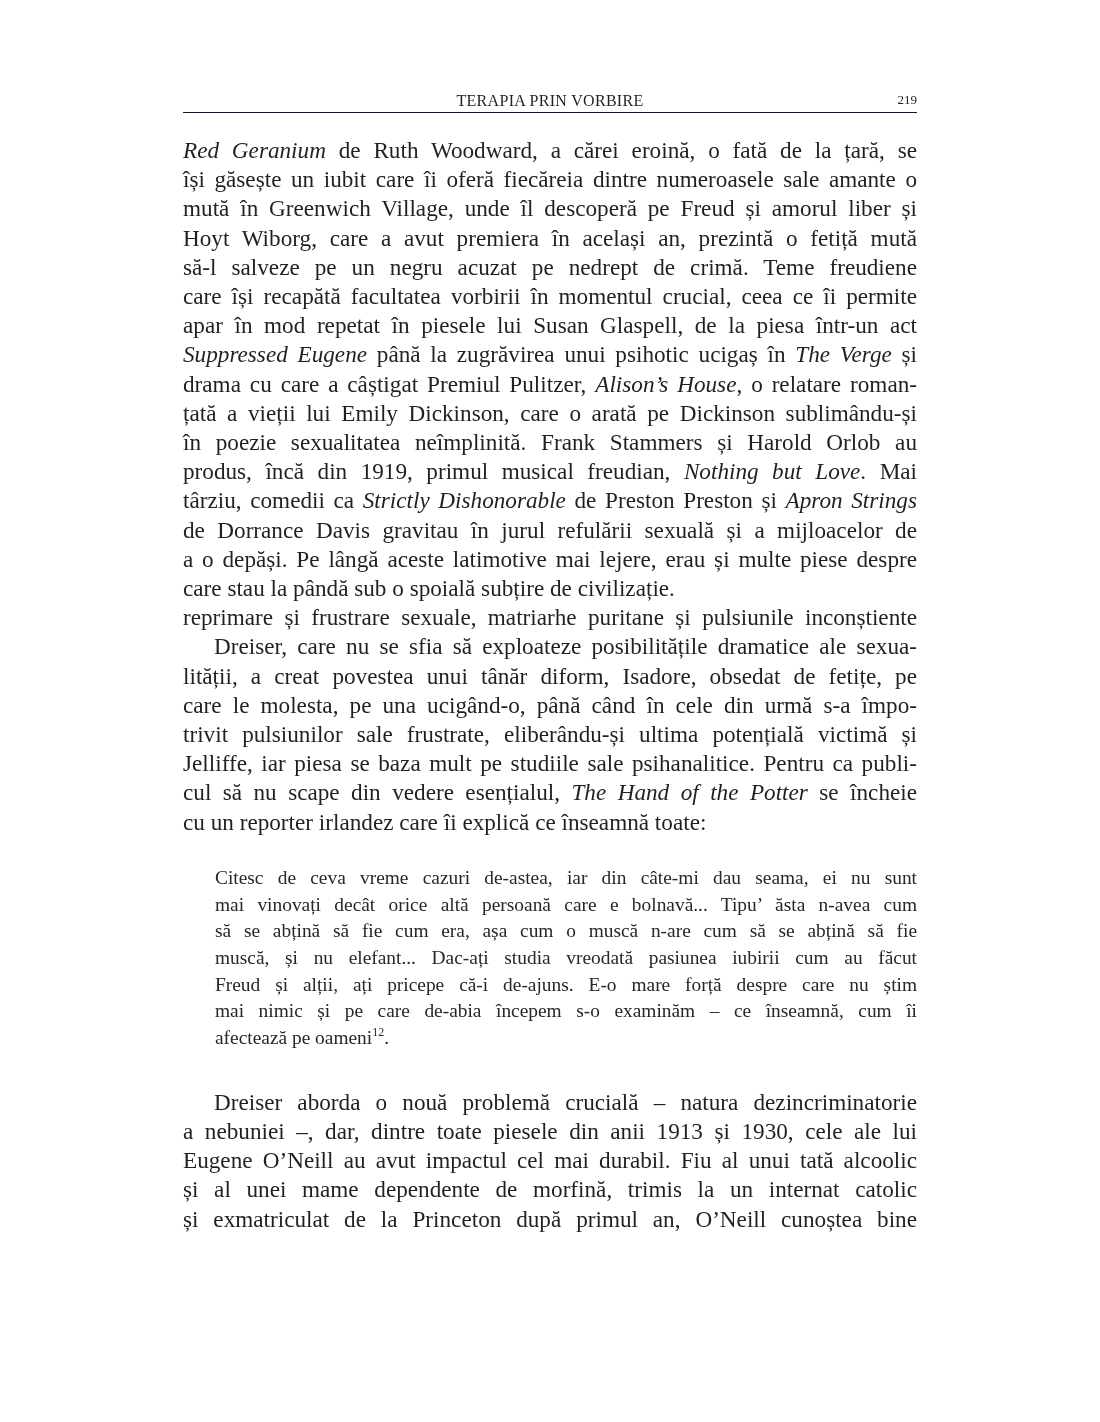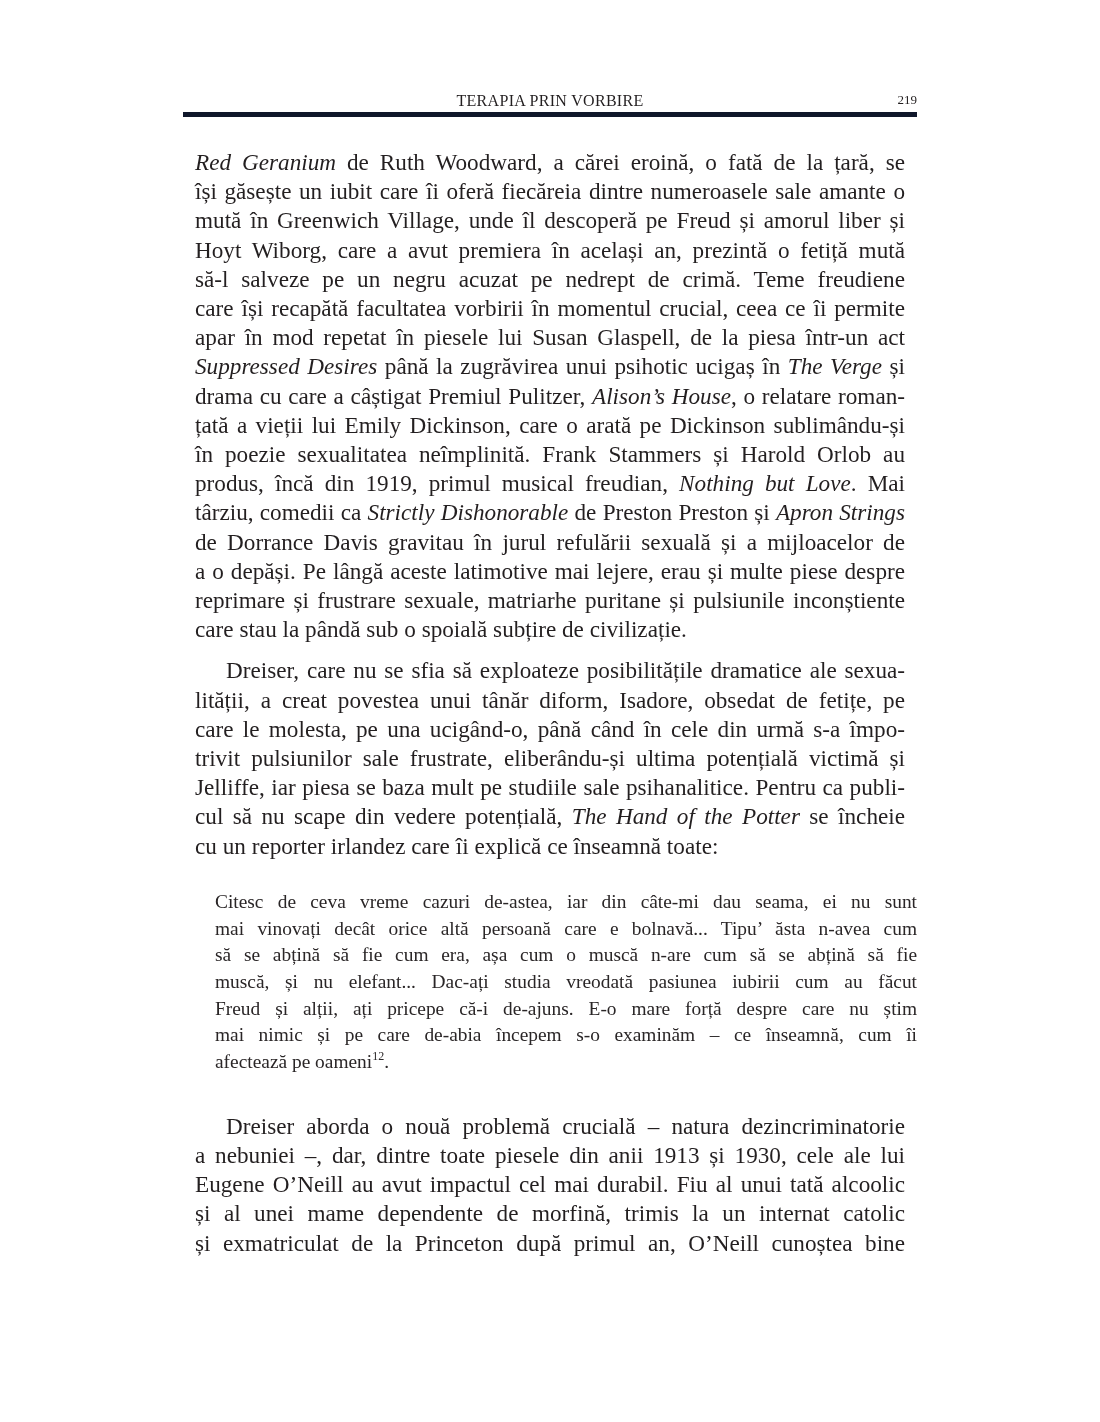--- a/index.html
+++ b/index.html
@@ -20,21 +20,21 @@
       left: 183px;
       top: 0;
       width: 734px;
     }
     .running-head {
       position: absolute;
       left: 0;
       top: 90px;
       width: 734px;
       height: 22px;
-      border-bottom: 5px solid #0f172a;
+      border-bottom: 1px solid #0f172a;
     }
     .running-title {
       position: absolute;
       left: 0;
       right: 0;
       top: 2px;
       text-align: center;
       font-size: 16px;
       letter-spacing: 0.3px;
       color: #231f20;
@@ -50,21 +50,21 @@
       position: absolute;
       left: 0;
       top: 136px;
       width: 734px;
       font-size: 23.2px;
       line-height: 29.2px;
       text-align: justify;
       hyphens: manual;
     }
     .body-text p {
-      margin: 12px;
+      margin: 0;
     }
     .blockquote {
       margin: 28px 0 0 32px !important;
       width: 702px;
       font-size: 19.4px;
       line-height: 26.7px;
       text-align: justify;
       color: #2a2627;
     }
     .after-quote {
@@ -99,39 +99,39 @@
   <div class="body-text">
 
     <p>
       <span class="line"><i>Red Geranium</i><span> de Ruth Woodward, a cărei eroină, o fată de la țară, se</span></span>
       <span class="line">își găsește un iubit care îi oferă fiecăreia dintre numeroasele sale amante o</span>
       <span class="line">mută în Greenwich Village, unde îl descoperă pe Freud și amorul liber și</span>
       <span class="line">Hoyt Wiborg, care a avut premiera în același an, prezintă o fetiță mută</span>
       <span class="line">să-l salveze pe un negru acuzat pe nedrept de crimă. Teme freudiene</span>
       <span class="line">care își recapătă facultatea vorbirii în momentul crucial, ceea ce îi permite</span>
       <span class="line">apar în mod repetat în piesele lui Susan Glaspell, de la piesa într-un act</span>
-      <span class="line"><i>Suppressed Desires</i><span> până la zugrăvirea unui psihotic ucigaș în </span><i>The Verge</i><span> și</span></span>
+      <span class="line"><i>Suppressed Eugene</i><span> până la zugrăvirea unui psihotic ucigaș în </span><i>The Verge</i><span> și</span></span>
       <span class="line"><span>drama cu care a câștigat Premiul Pulitzer, </span><i>Alison’s House</i><span>, o relatare roman-</span></span>
       <span class="line">țată a vieții lui Emily Dickinson, care o arată pe Dickinson sublimându-și</span>
       <span class="line">în poezie sexualitatea neîmplinită. Frank Stammers și Harold Orlob au</span>
       <span class="line"><span>produs, încă din 1919, primul musical freudian, </span><i>Nothing but Love</i><span>. Mai</span></span>
       <span class="line"><span>târziu, comedii ca </span><i>Strictly Dishonorable</i><span> de Preston Preston și </span><i>Apron Strings</i></span>
       <span class="line">de Dorrance Davis gravitau în jurul refulării sexuală și a mijloacelor de</span>
       <span class="line">a o depăși. Pe lângă aceste latimotive mai lejere, erau și multe piese despre</span>
+      <span class="line last">care stau la pândă sub o spoială subțire de civilizație.</span>
       <span class="line">reprimare și frustrare sexuale, matriarhe puritane și pulsiunile inconștiente</span>
-      <span class="line last">care stau la pândă sub o spoială subțire de civilizație.</span>
     </p>
 
     <p>
       <span class="line" style="padding-left:31px">Dreiser, care nu se sfia să exploateze posibilitățile dramatice ale sexua-</span>
       <span class="line">lității, a creat povestea unui tânăr diform, Isadore, obsedat de fetițe, pe</span>
       <span class="line">care le molesta, pe una ucigând-o, până când în cele din urmă s-a împo-</span>
       <span class="line">trivit pulsiunilor sale frustrate, eliberându-și ultima potențială victimă și</span>
       <span class="line">Jelliffe, iar piesa se baza mult pe studiile sale psihanalitice. Pentru ca publi-</span>
-      <span class="line"><span>cul să nu scape din vedere potențială, </span><i>The Hand of the Potter</i><span> se încheie</span></span>
+      <span class="line"><span>cul să nu scape din vedere esențialul, </span><i>The Hand of the Potter</i><span> se încheie</span></span>
       <span class="line last">cu un reporter irlandez care îi explică ce înseamnă toate:</span>
     </p>
 
     <p class="blockquote">
       <span class="line">Citesc de ceva vreme cazuri de-astea, iar din câte-mi dau seama, ei nu sunt</span>
       <span class="line">mai vinovați decât orice altă persoană care e bolnavă... Tipu’ ăsta n-avea cum</span>
       <span class="line">să se abțină să fie cum era, așa cum o muscă n-are cum să se abțină să fie</span>
       <span class="line">muscă, și nu elefant... Dac-ați studia vreodată pasiunea iubirii cum au făcut</span>
       <span class="line">Freud și alții, ați pricepe că-i de-ajuns. E-o mare forță despre care nu știm</span>
       <span class="line">mai nimic și pe care de-abia începem s-o examinăm – ce înseamnă, cum îi</span>

